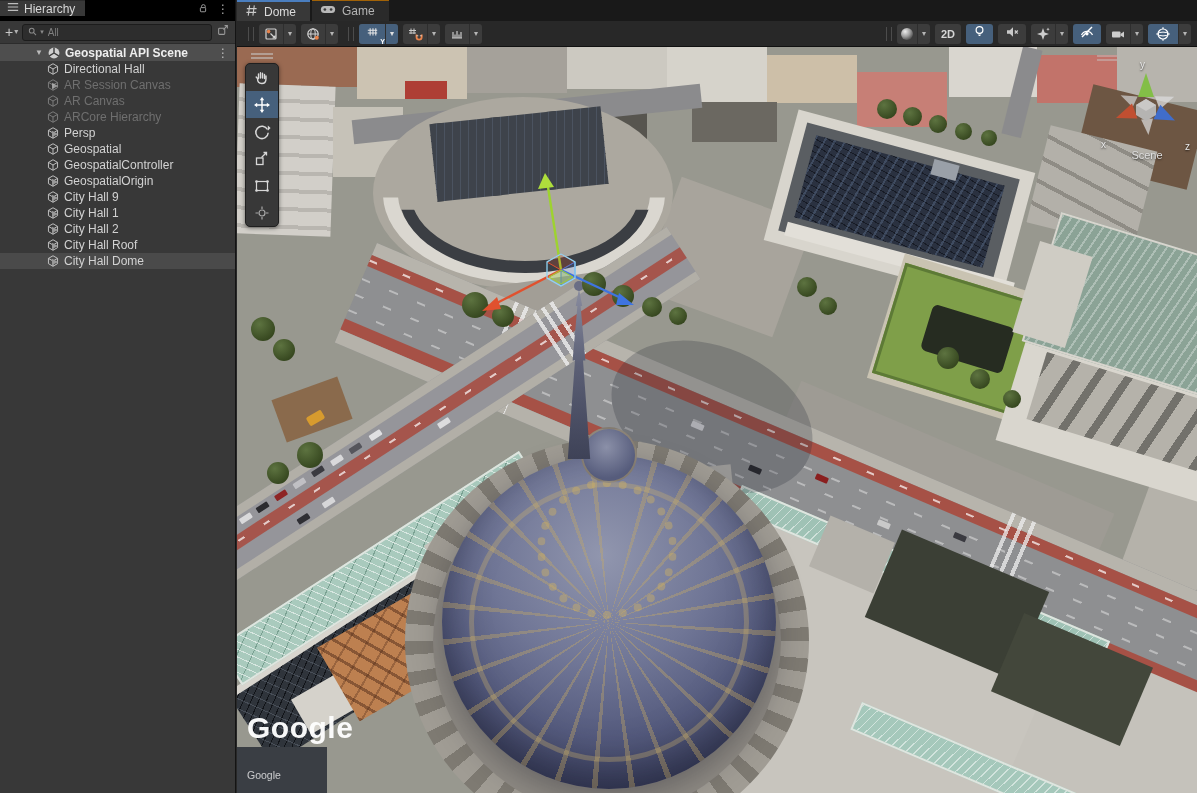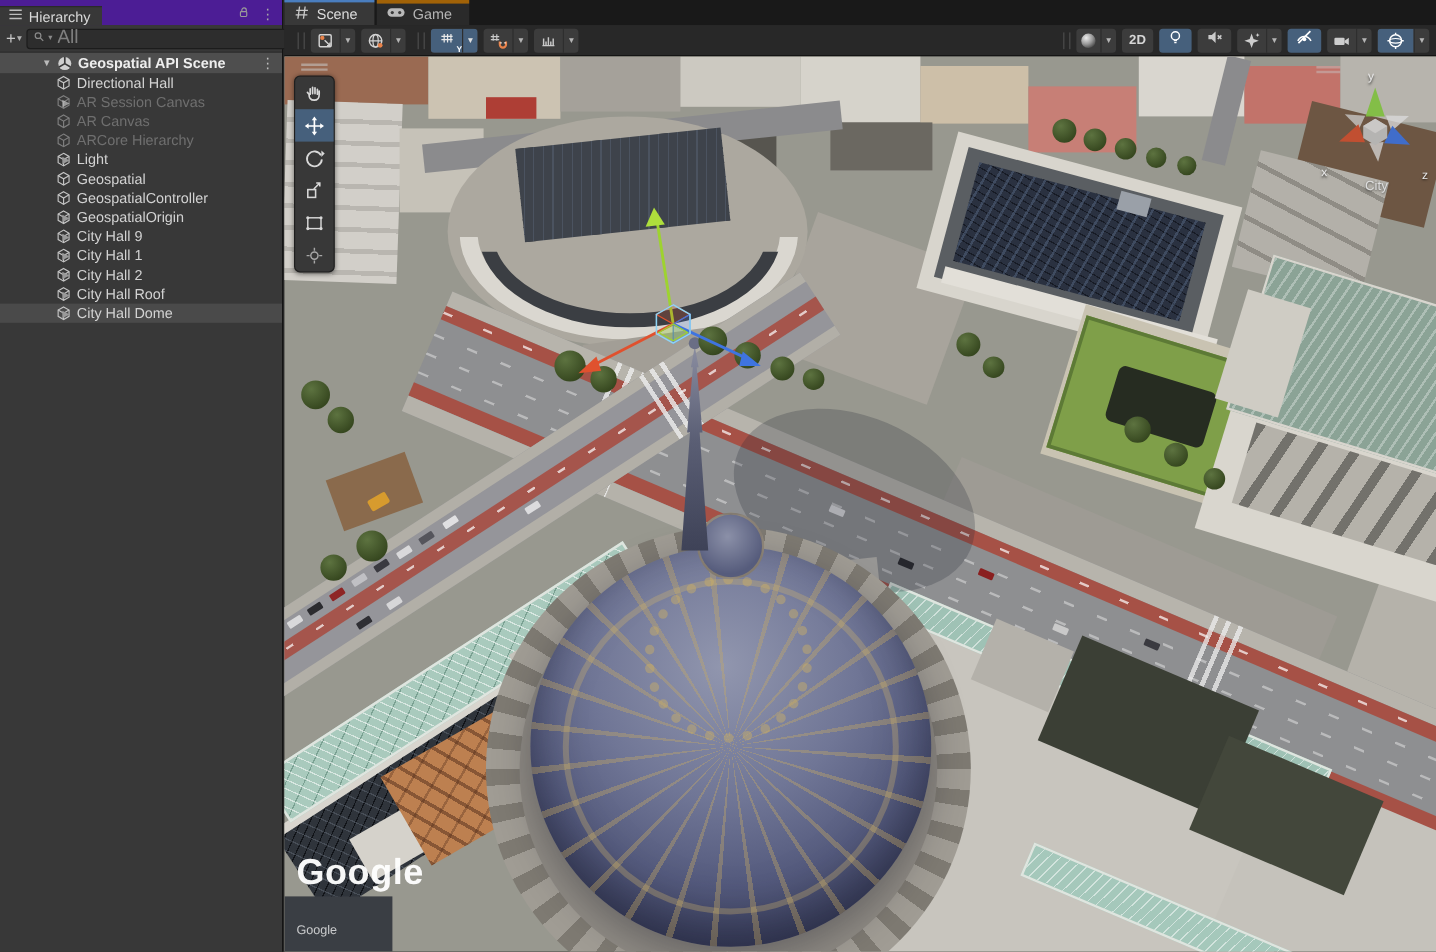--- a/index.html
+++ b/index.html
@@ -1,46 +1,46 @@
 <!DOCTYPE html>
 <html><head>
 <meta charset="utf-8">
 <style>
   html,body{margin:0;padding:0;background:#282828;width:1197px;height:793px;overflow:hidden;
     font-family:"Liberation Sans","DejaVu Sans",sans-serif;-webkit-font-smoothing:antialiased;}
   *{box-sizing:border-box;}
   
   #hierarchy{position:absolute;left:0;top:0;width:236px;height:793px;background:#383838;border-right:1px solid #141414;}
-  #h-tabbar{position:absolute;left:0;top:0;width:100%;height:21px;background:#4c1d95;display:flex;align-items:flex-end;}
+  #h-tabbar{position:absolute;left:0;top:0;width:100%;height:21px;background:#000000;display:flex;align-items:flex-start;}
   .h-tab{display:flex;align-items:center;gap:5px;background:#383838;padding:0 10px 0 7px;font-size:12px;color:#d8d8d8;border-top:1px solid #2a2a2a;}
   #h-tabbar-right{margin-left:auto;display:flex;align-items:center;gap:8px;padding-right:6px;color:#9a9a9a;}
   #h-toolbar{position:absolute;left:0;top:21px;width:100%;height:23px;background:#383838;border-bottom:1px solid #2c2c2c;display:flex;align-items:center;padding:0 5px;gap:4px;}
   #h-plus{color:#c8c8c8;font-size:14px;line-height:14px;display:flex;align-items:center;gap:1px;cursor:default;}
   #h-plus .caret{font-size:8px;color:#b0b0b0;}
   #h-search{flex:1;height:17px;background:#2d2d2d;border:1px solid #1c1c1c;border-radius:3px;display:flex;align-items:center;padding:0 4px;gap:2px;}
-  #h-search input{flex:1;background:transparent;border:none;outline:none;color:#cfcfcf;font-size:16px;min-width:10px;}
+  #h-search input{flex:1;background:transparent;border:none;outline:none;color:#cfcfcf;font-size:10px;min-width:10px;}
   #h-search input::placeholder{color:#7f7f7f;}
   #h-list{position:absolute;left:0;top:44px;width:100%;}
   .hrow{position:relative;height:16px;display:flex;align-items:center;font-size:12px;color:#d2d2d2;padding-left:46px;white-space:nowrap;}
   .hrow .harrow{position:absolute;left:50px;width:10px;font-size:8px;color:#999;text-align:center;}
   .hrow .hicon{margin-right:4px;display:flex;}
   .hrow.dis{color:#6f6f6f;}
   .hrow.dis .hicon{opacity:.5;}
   .hrow.sel{background:#4a4a4a;}
   #scene-header-row{position:relative;height:17px;background:#4e4e4e;display:flex;align-items:center;padding-left:33px;font-size:12px;font-weight:bold;color:#eee;}
   #scene-header-row .harrow{position:absolute;left:35px;font-size:8px;color:#bbb;}
   #scene-header-row .hicon{margin:0 4px 0 14px;display:flex;}
   #scene-header-row .kebab{margin-left:auto;margin-right:6px;color:#bdbdbd;font-weight:normal;}
   .kebab{font-size:12px;letter-spacing:0;color:#a8a8a8;}
   
   #scenepanel{position:absolute;left:237px;top:0;width:960px;height:793px;background:#282828;}
   #s-tabbar{position:absolute;left:0;top:0;width:100%;height:21px;background:#191919;display:flex;}
   .s-tab{display:flex;align-items:center;gap:6px;font-size:12px;padding:0 14px 0 8px;}
   .s-tab.active{background:#383838;color:#dcdcdc;border-top:2px solid #4a7ebf;}
-  .s-tab.inactive{background:#2a2a2a;color:#b4b4b4;margin-left:2px;border-top:3px solid #a16207;}
+  .s-tab.inactive{background:#2a2a2a;color:#b4b4b4;margin-left:2px;border-top:1px solid #a16207;}
   #s-toolbar{position:absolute;left:0;top:21px;width:100%;height:26px;background:#282828;border-bottom:1px solid #111;display:flex;align-items:center;padding:0 6px;}
   .handle{width:6px;height:14px;border-left:1px solid #4c4c4c;border-right:1px solid #4c4c4c;margin:0 5px;}
   .seg{display:flex;height:20px;background:#3c3c3c;border-radius:3px;overflow:hidden;align-items:stretch;margin-right:5px;}
   .seg .part{display:flex;align-items:center;justify-content:center;padding:0 4px;position:relative;}
   .seg .part+.part{border-left:1px solid #2e2e2e;}
   .seg .part.on{background:#46607c;}
   .caret{font-size:8px;color:#b5b5b5;line-height:8px;}
   .btn{height:20px;min-width:26px;background:#3c3c3c;border-radius:3px;display:flex;align-items:center;justify-content:center;padding:0 6px;margin-right:5px;color:#d6d6d6;}
   .btn.on{background:#46607c;color:#fff;}
   .lbl2d{font-size:11px;font-weight:bold;color:#d6d6d6;}
@@ -157,21 +157,21 @@
     <span class="hlabel">ARCore Hierarchy</span>
   </div>
         <div class="hrow">
     <span class="harrow">▶</span>
     <span class="hicon">
             <svg viewBox="0 0 16 16" width="14" height="14">
               <path d="M8 2 L13.2 5 V11 L8 14 L2.8 11 V5 Z" fill="none" stroke="#c4c4c4" stroke-width="1.1"></path>
               <path d="M2.8 5 L8 8 L13.2 5 M8 8 V14" fill="none" stroke="#c4c4c4" stroke-width="1.1"></path>
             </svg>
           </span>
-    <span class="hlabel">Light</span>
+    <span class="hlabel">Persp</span>
   </div>
         <div class="hrow">
     <span class="harrow"></span>
     <span class="hicon">
             <svg viewBox="0 0 16 16" width="14" height="14">
               <path d="M8 2 L13.2 5 V11 L8 14 L2.8 11 V5 Z" fill="none" stroke="#c4c4c4" stroke-width="1.1"></path>
               <path d="M2.8 5 L8 8 L13.2 5 M8 8 V14" fill="none" stroke="#c4c4c4" stroke-width="1.1"></path>
             </svg>
           </span>
     <span class="hlabel">Geospatial</span>
@@ -249,21 +249,21 @@
       </div>
   </div>
 </div>
 
 <div id="scenepanel">
   <div id="s-tabbar">
     <div class="s-tab active">
       <span><svg width="13" height="13" viewBox="0 0 14 14">
             <path d="M5 1.5 L3.5 12.5 M10 1.5 L8.5 12.5 M2 5 H12.5 M1.5 9 H12" stroke="#c9c9c9" stroke-width="1.2" fill="none"></path>
           </svg></span>
-      <span>Scene</span>
+      <span>Dome</span>
     </div>
     <div class="s-tab inactive">
       <span><svg width="16" height="11" viewBox="0 0 18 12">
             <rect x="1" y="2" width="16" height="8" rx="4" fill="#b9b9b9"></rect>
             <circle cx="5.5" cy="6" r="1.5" fill="#3a3a3a"></circle>
             <circle cx="12.5" cy="6" r="1.5" fill="#3a3a3a"></circle>
           </svg></span>
       <span>Game</span>
     </div>
   </div>
@@ -569,21 +569,21 @@
         <g transform="rotate(25,50,52)">
             <polygon points="82,52 62,44 62,60" fill="#3d6fd6"></polygon>
           </g>
         <polygon points="50,44 60,50 60,60 50,66 40,60 40,50" fill="#bcbcbc"></polygon>
         <polygon points="50,44 60,50 50,56 40,50" fill="#d2d2d2"></polygon>
       </g>
     </svg>
     <span class="axis-label" style="left:903px;top:12px;">y</span>
     <span class="axis-label" style="left:864px;top:92px;">x</span>
     <span class="axis-label" style="left:948px;top:94px;">z</span>
-    <span id="persp-label">City</span>
+    <span id="persp-label">Scene</span>
     <div id="gizmo-handle"></div>
 
     <div id="palette-handle"></div>
     <div id="palette">
       <div class="pbtn">
           <svg width="18" height="18" viewBox="0 0 18 18">
             <path d="M5.5 9.5 V5 M7.5 9 V3.8 M9.5 9 V4.2 M11.5 9.5 V5.4 M4.5 9.5 L3.2 8 M4.5 9.5 c0 3.6 1.8 5 4.3 5 s4.2-1.4 4.2-4.8 V7" fill="none" stroke="#d8d8d8" stroke-width="1.4" stroke-linecap="round"></path>
           </svg>
         </div>
       <div class="pbtn on">

